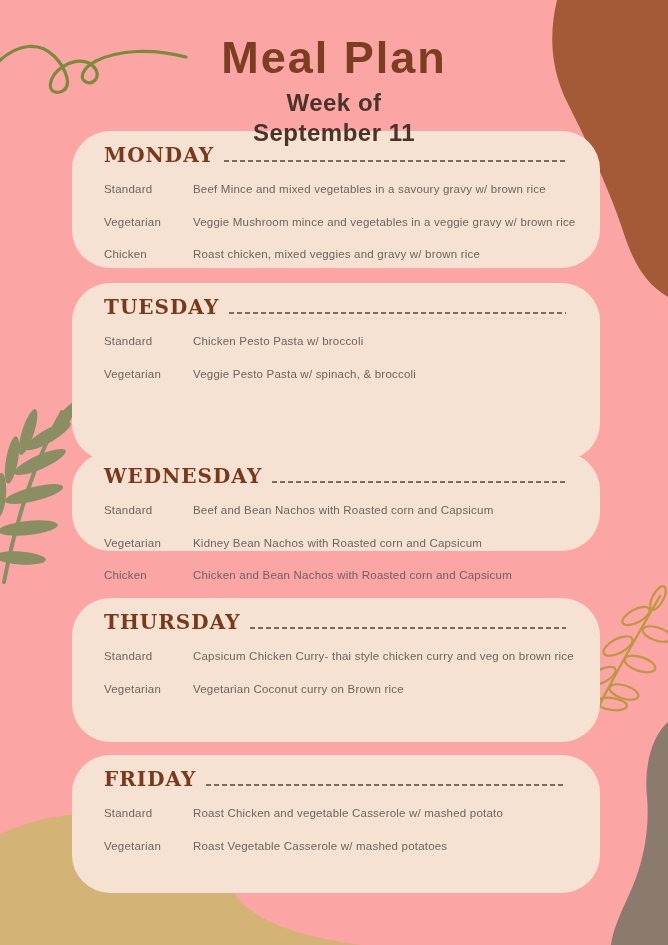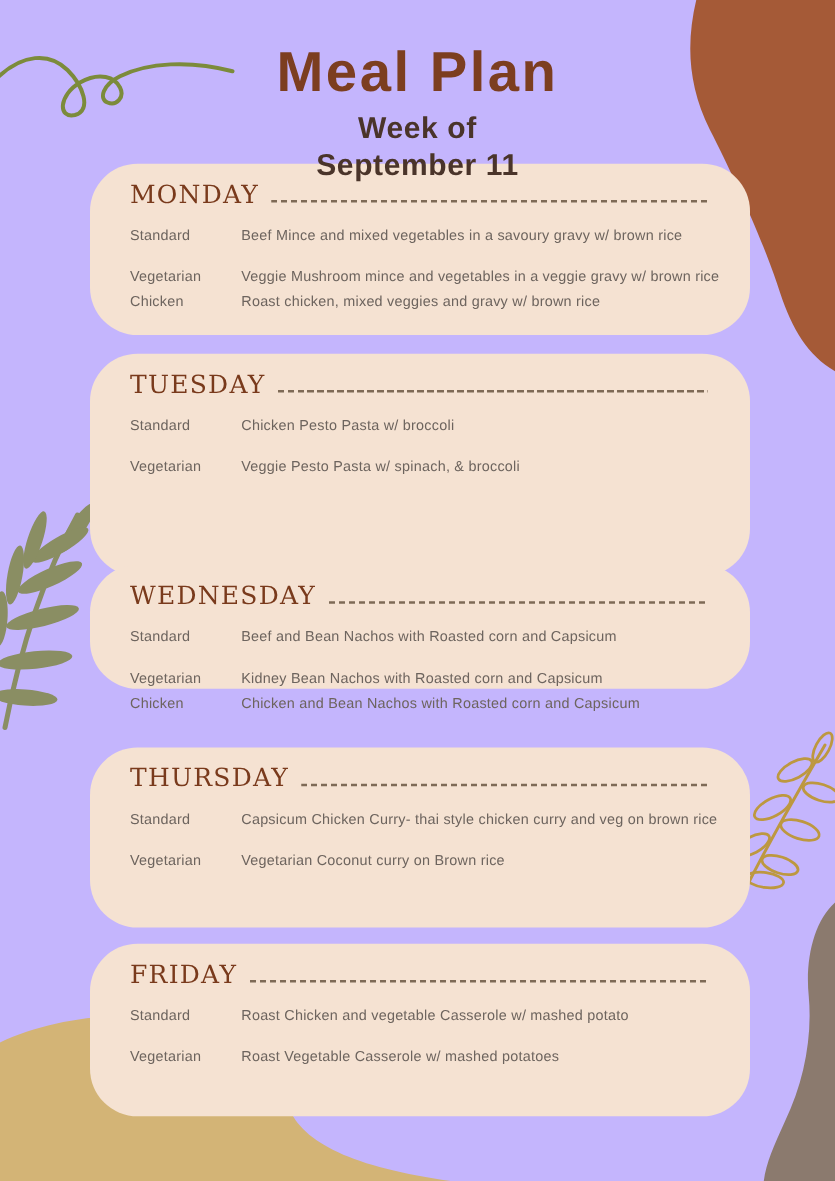--- a/index.html
+++ b/index.html
@@ -5,21 +5,21 @@
   html,body { margin:0; padding:0; }
   body {
     width:668px; height:945px;
     font-family:"Liberation Sans", sans-serif;
     background:#f6f5e8;
     overflow:hidden;
   }
   .page {
     position:relative;
     width:668px; height:945px;
-    background:#c4b5fd;
+    background:#fca5a5;
     overflow:hidden;
   }
   .decor {
     position:absolute; inset:0; z-index:0;
   }
   .header {
     position:absolute; top:32px; left:0; width:668px;
     text-align:center; z-index:2;
   }
   .title {
@@ -45,33 +45,33 @@
   #card-wednesday { top:452px; height:99px; }
   #card-thursday  { top:598px; height:144px; }
   #card-friday    { top:755px; height:138px; }
   .day-header {
     display:flex; align-items:flex-end;
     margin-bottom:16px;
   }
   .day-name {
     margin:0;
     font-family:"DejaVu Serif", serif;
-    font-size:20px; font-weight:normal; letter-spacing:1px;
+    font-size:20px; font-weight:bold; letter-spacing:1px;
     color:#793a1c;
   }
   .dash-line {
     flex:1; height:2px;
     margin:0 4px 5px 10px;
     background:repeating-linear-gradient(to right, #7e6a56 0 5px, transparent 5px 8px);
   }
   .meal-row {
     display:flex; align-items:flex-start;
   }
   .meal-row + .meal-row { margin-top:21px; }
-  .meal-row:nth-child(4) { margin-top:8px; }
+  .meal-row:nth-child(4) { margin-top:20px; }
   .meal-label {
     width:89px; flex-shrink:0;
     font-size:11.5px; color:#6d645e; letter-spacing:0.2px;
   }
   .meal-desc {
     font-size:11.5px; color:#6d645e; letter-spacing:0.2px;
     white-space:nowrap;
   }
 </style>
 </head>

